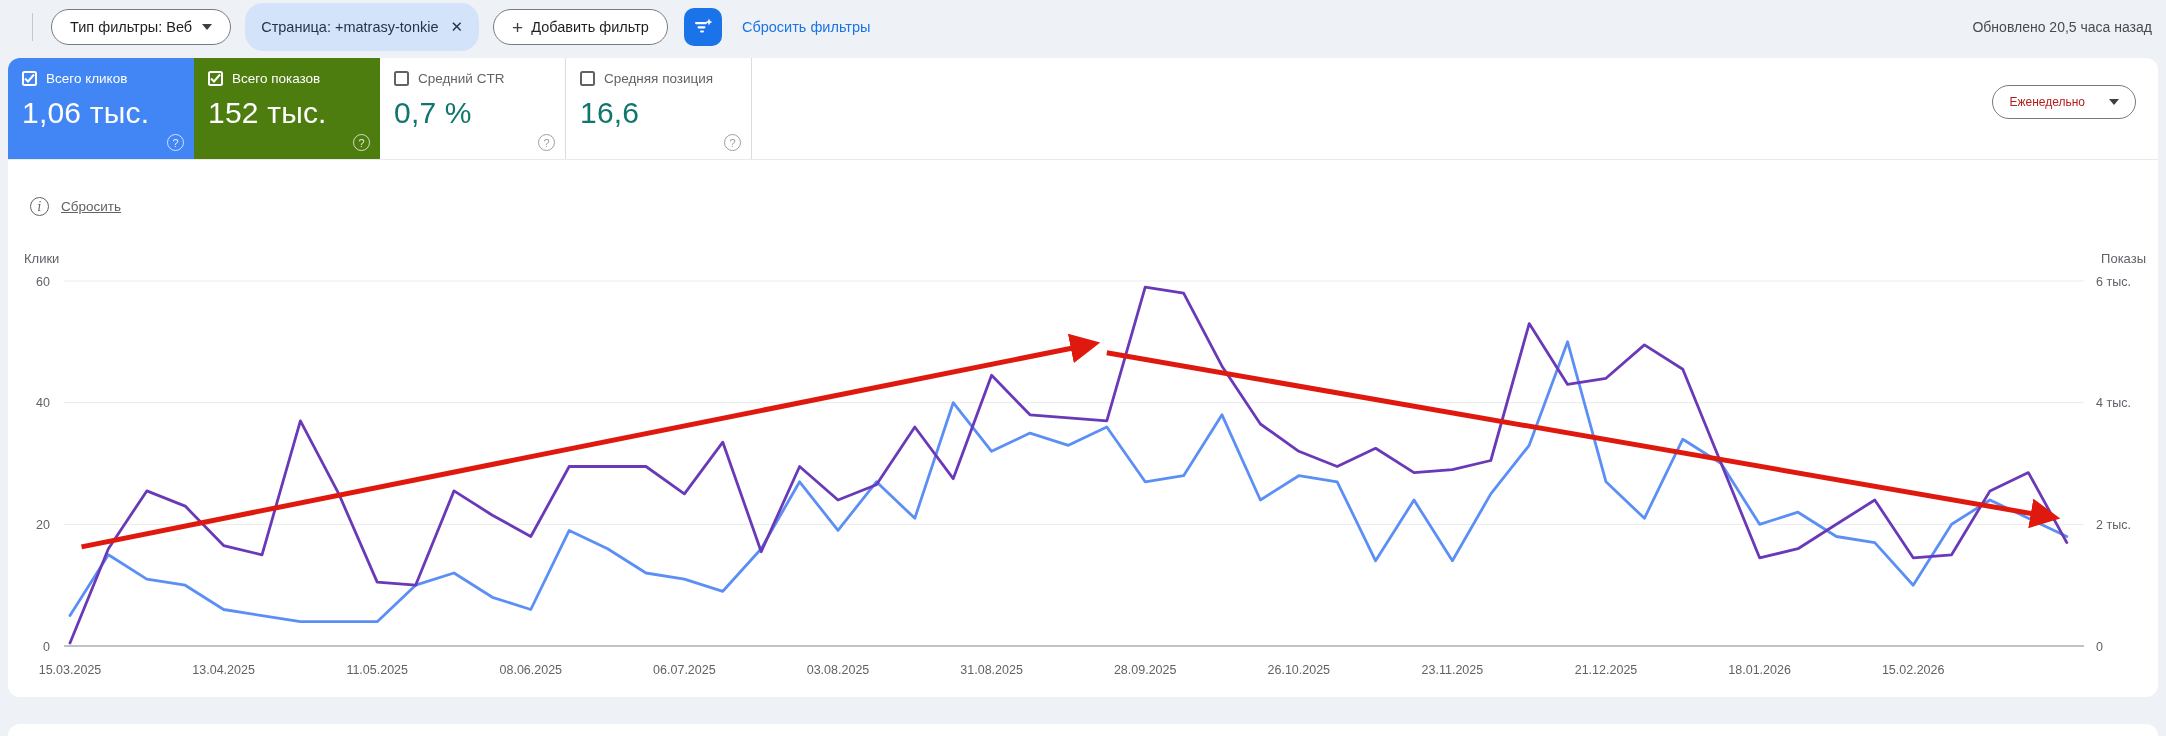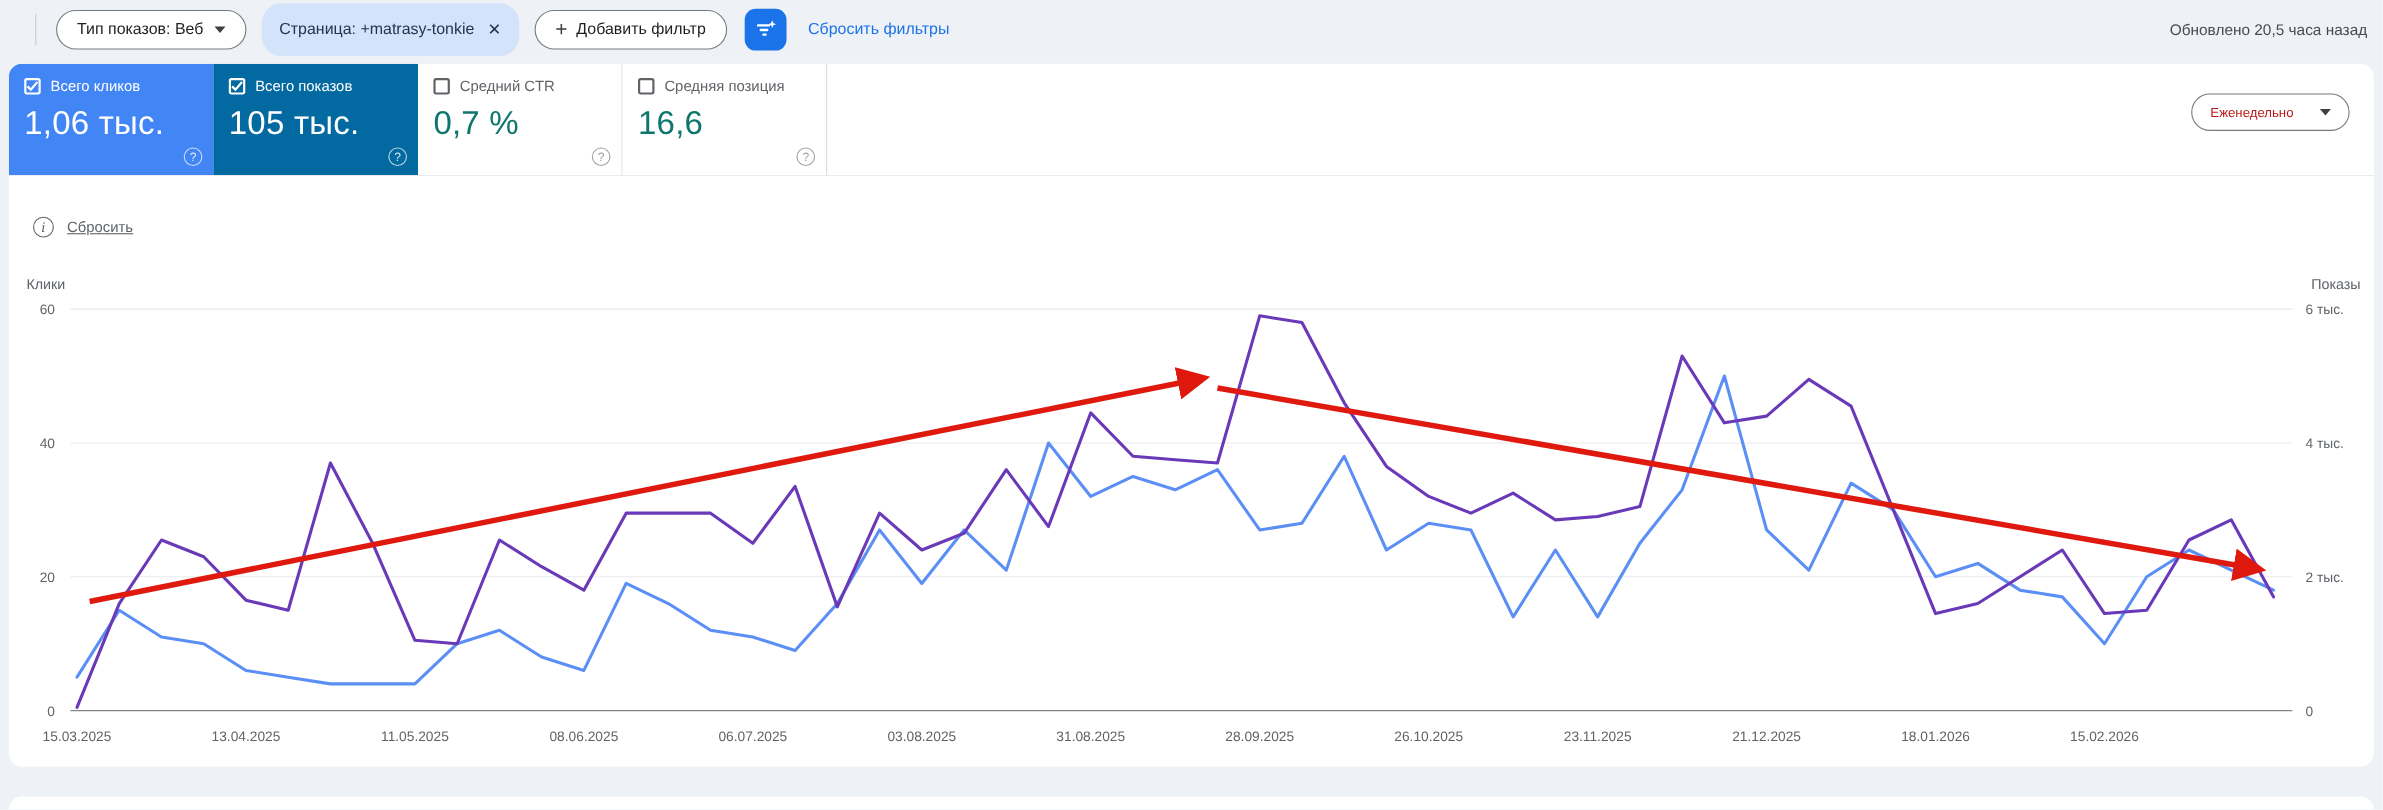--- a/index.html
+++ b/index.html
@@ -101,21 +101,21 @@
   .next-card { position:absolute; left:8px; top:724px; width:2150px; height:12px; background:#fff; border-radius:12px 12px 0 0; }
 </style>
 </head>
 <body>
 
 <div class="topbar">
 
   <div class="vdivider"></div>
 
   <div class="pill">
-    <span>Тип показов: Веб</span>
+    <span>Тип фильтры: Веб</span>
     <span class="caret"></span>
   </div>
 
   <div class="chip">
     <span>Страница: +matrasy-tonkie</span>
     <span class="x">✕</span>
   </div>
 
   <div class="pill add">
     <span class="plus">+</span>
@@ -145,30 +145,30 @@
           <svg width="11" height="11" viewBox="0 0 11 11">
               <path d="M1 5.5 L4 8.5 L10 1.5" stroke="#fff" stroke-width="2" fill="none"></path>
             </svg>
         </span>
         <span class="label">Всего кликов</span>
       </div>
       <div class="value">1,06 тыс.</div>
       <span class="help">?</span>
     </div>
 
-    <div class="tile sel checked" style="background: #0369a1;">
+    <div class="tile sel checked" style="background: #4d7c0f;">
       <div class="row1">
         <span class="cb">
           <svg width="11" height="11" viewBox="0 0 11 11">
               <path d="M1 5.5 L4 8.5 L10 1.5" stroke="#fff" stroke-width="2" fill="none"></path>
             </svg>
         </span>
         <span class="label">Всего показов</span>
       </div>
-      <div class="value">105 тыс.</div>
+      <div class="value">152 тыс.</div>
       <span class="help">?</span>
     </div>
 
     <div class="tile">
       <div class="row1">
         <span class="cb">
           
         </span>
         <span class="label">Средний CTR</span>
       </div>

